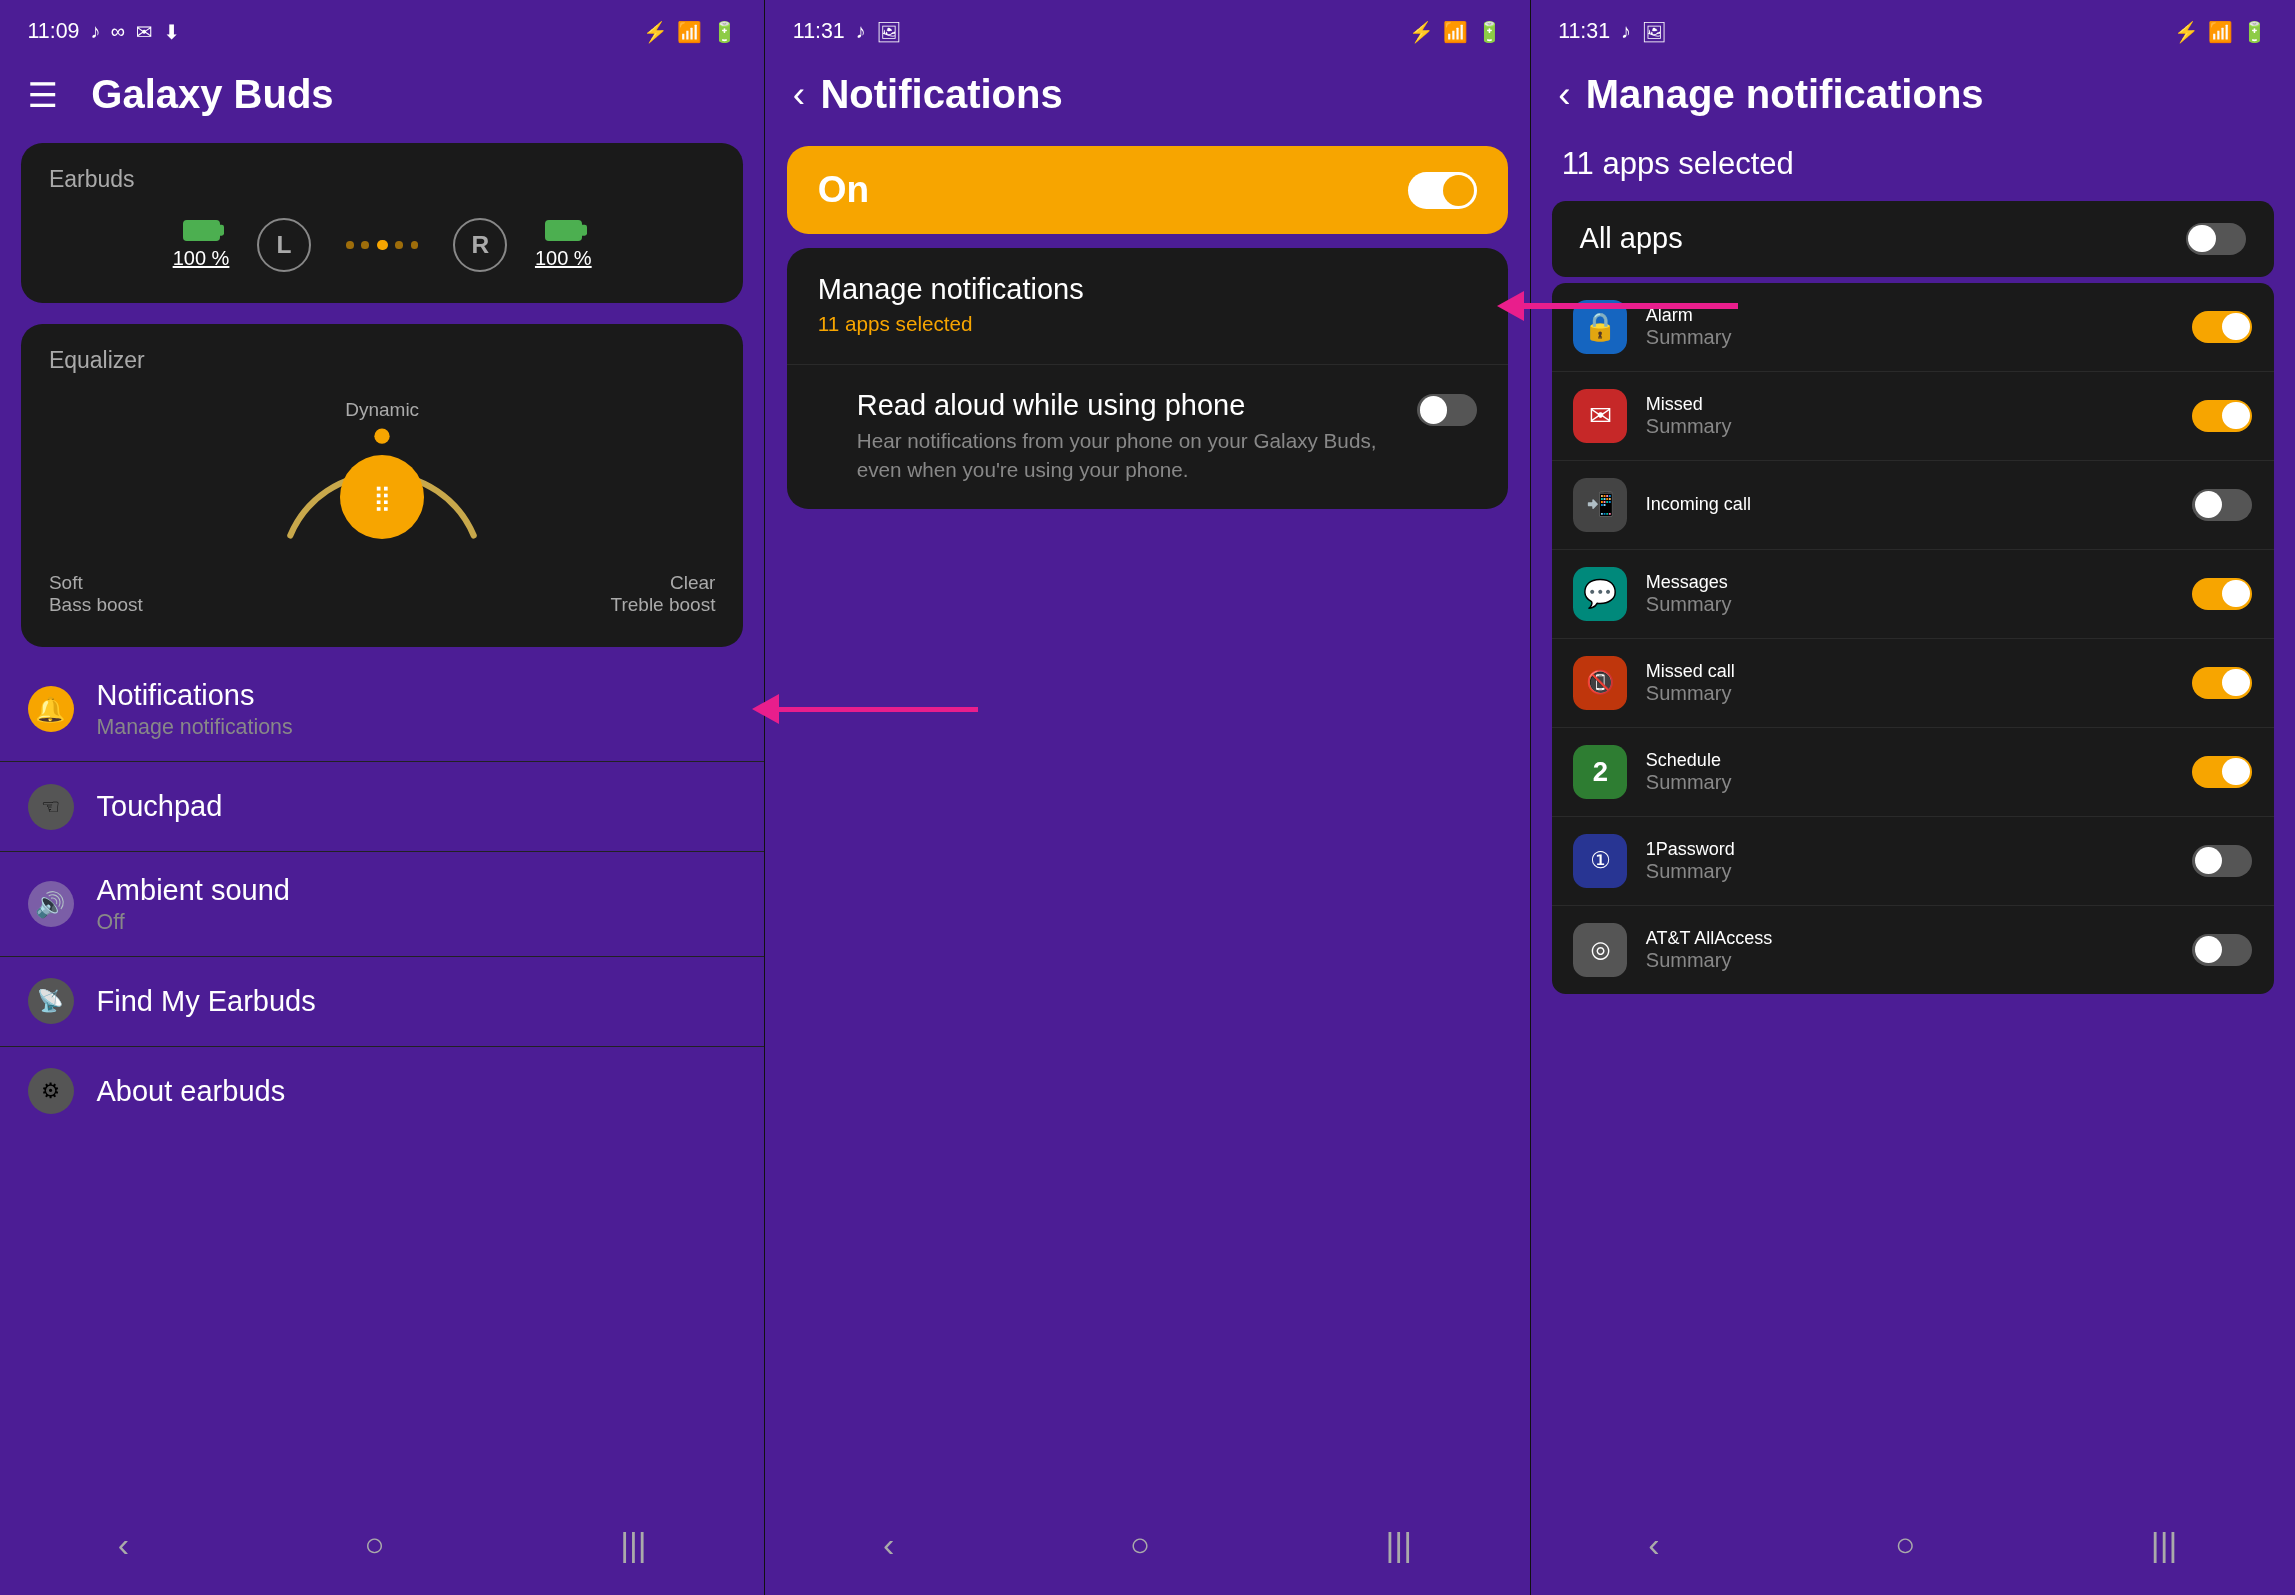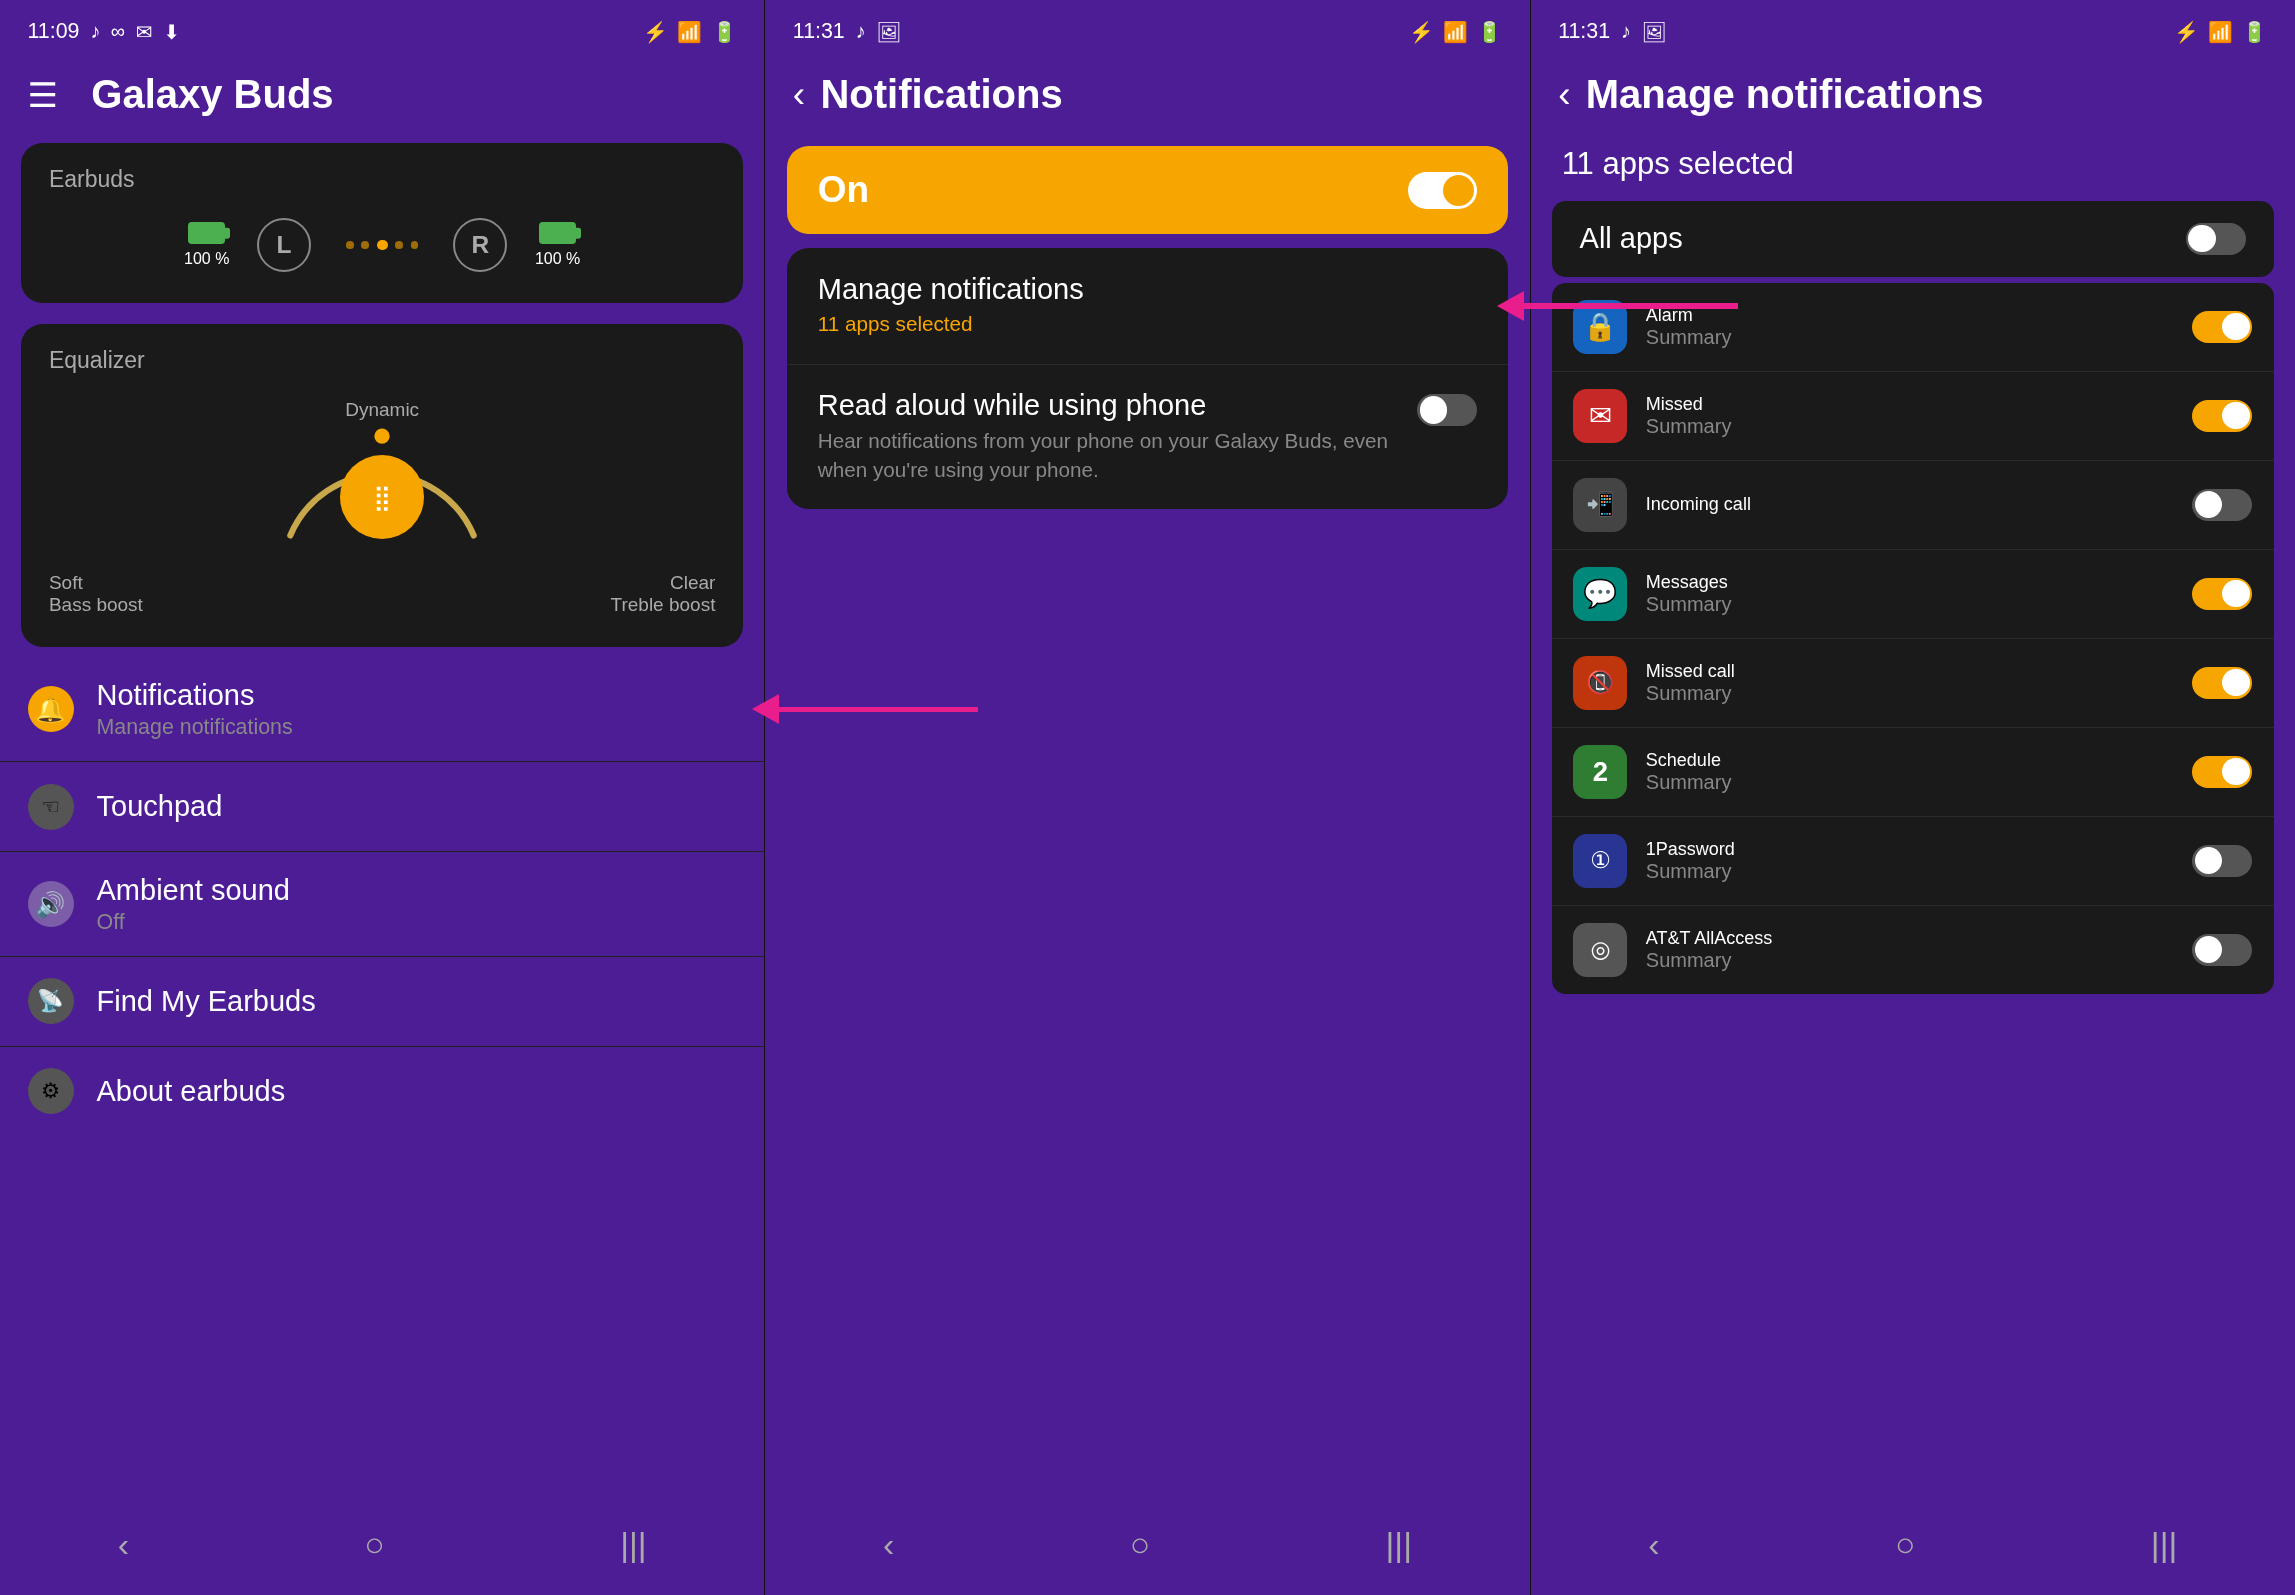--- a/index.html
+++ b/index.html
@@ -88,21 +88,21 @@
       content: '';
       position: absolute;
       right: -6.9px;
       top: 50%;
       transform: translateY(-50%);
       width: 4.6px;
       height: 10.7px;
       background: #4caf50;
       border-radius: 0 2.3px 2.3px 0;
     }
-    .battery-pct { font-size: 16px; color: #fff; }
+    .battery-pct { font-size: 20px; color: #fff; text-decoration: underline; }
     .earbud-circle {
       width: 54px; height: 54px;
       border-radius: 50%;
       border: 2.3px solid #888;
       display: flex; align-items: center; justify-content: center;
       color: #aaa; font-size: 24.5px; font-weight: 700;
     }
     .dots-row {
       display: flex; gap: 7.7px; align-items: center;
       padding: 0 7.7px;
@@ -481,21 +481,21 @@
 
       <div style="position:absolute; right:-230px; top:50%; transform:translateY(-50%); display:flex; align-items:center; z-index:20;">
         <div style="position:relative; display:flex; align-items:center;">
           <div style="width:0;height:0;border-top:15.3px solid transparent;border-bottom:15.3px solid transparent;border-right:27.5px solid #e91e8c;"></div>
           <div style="height:5.4px;background:#e91e8c;width:214px;"></div>
         </div>
       </div>
     </div>
 
     <div class="notif-menu-item" style="display:flex; align-items:flex-start; justify-content:space-between; gap:15.3px;">
-      <div style="flex:1;">
+      <div style="flex:1;margin-left:39px;">
         <div class="notif-item-title">Read aloud while using phone</div>
         <div class="notif-item-sub">Hear notifications from your phone on your Galaxy Buds, even when you're using your phone.</div>
       </div>
       <div class="toggle-sm off" style="margin-top:4.6px;">
         <div class="knob"></div>
       </div>
     </div>
   </div>
 
   <div class="nav-bar" style="margin-top:auto;">

